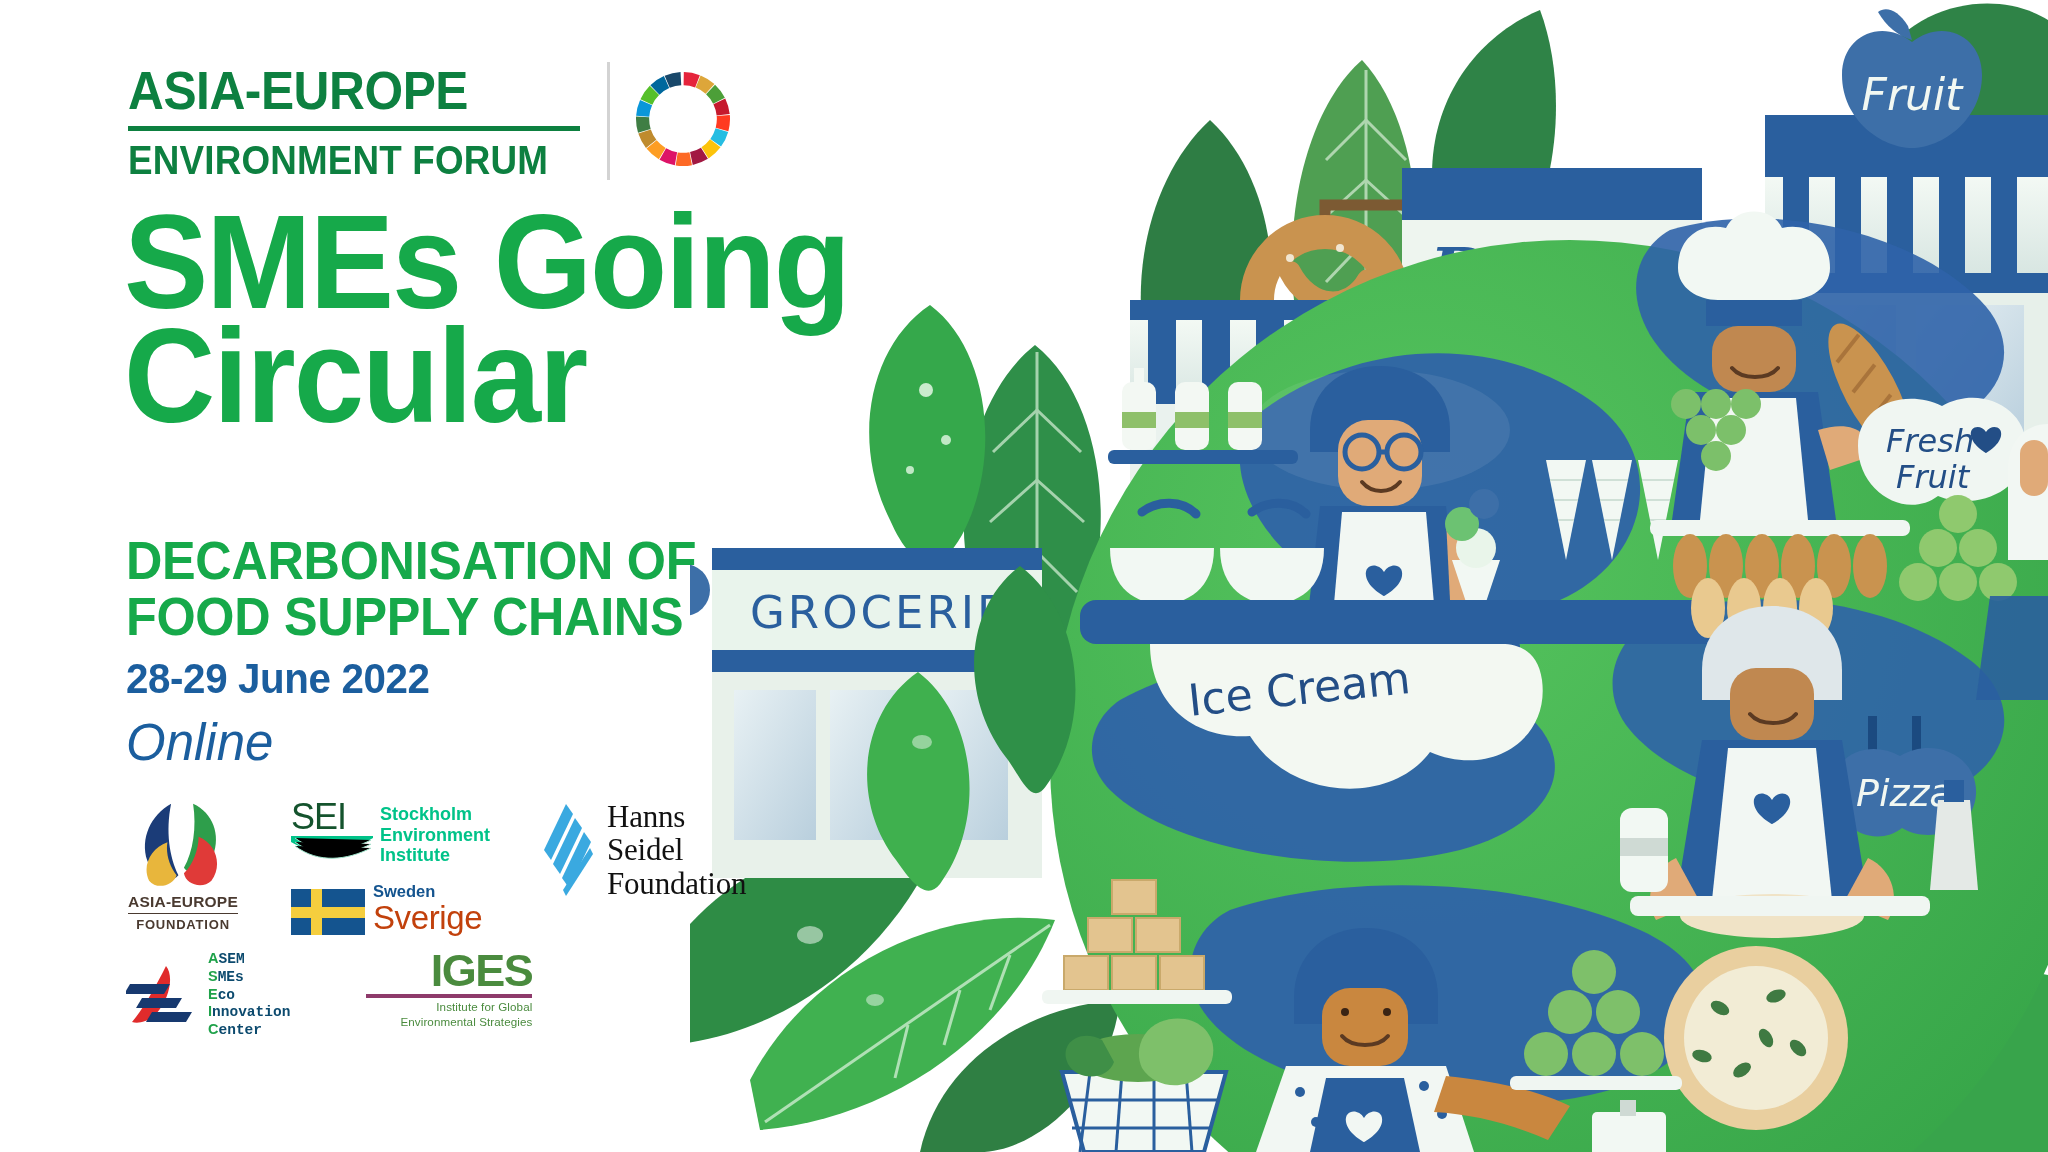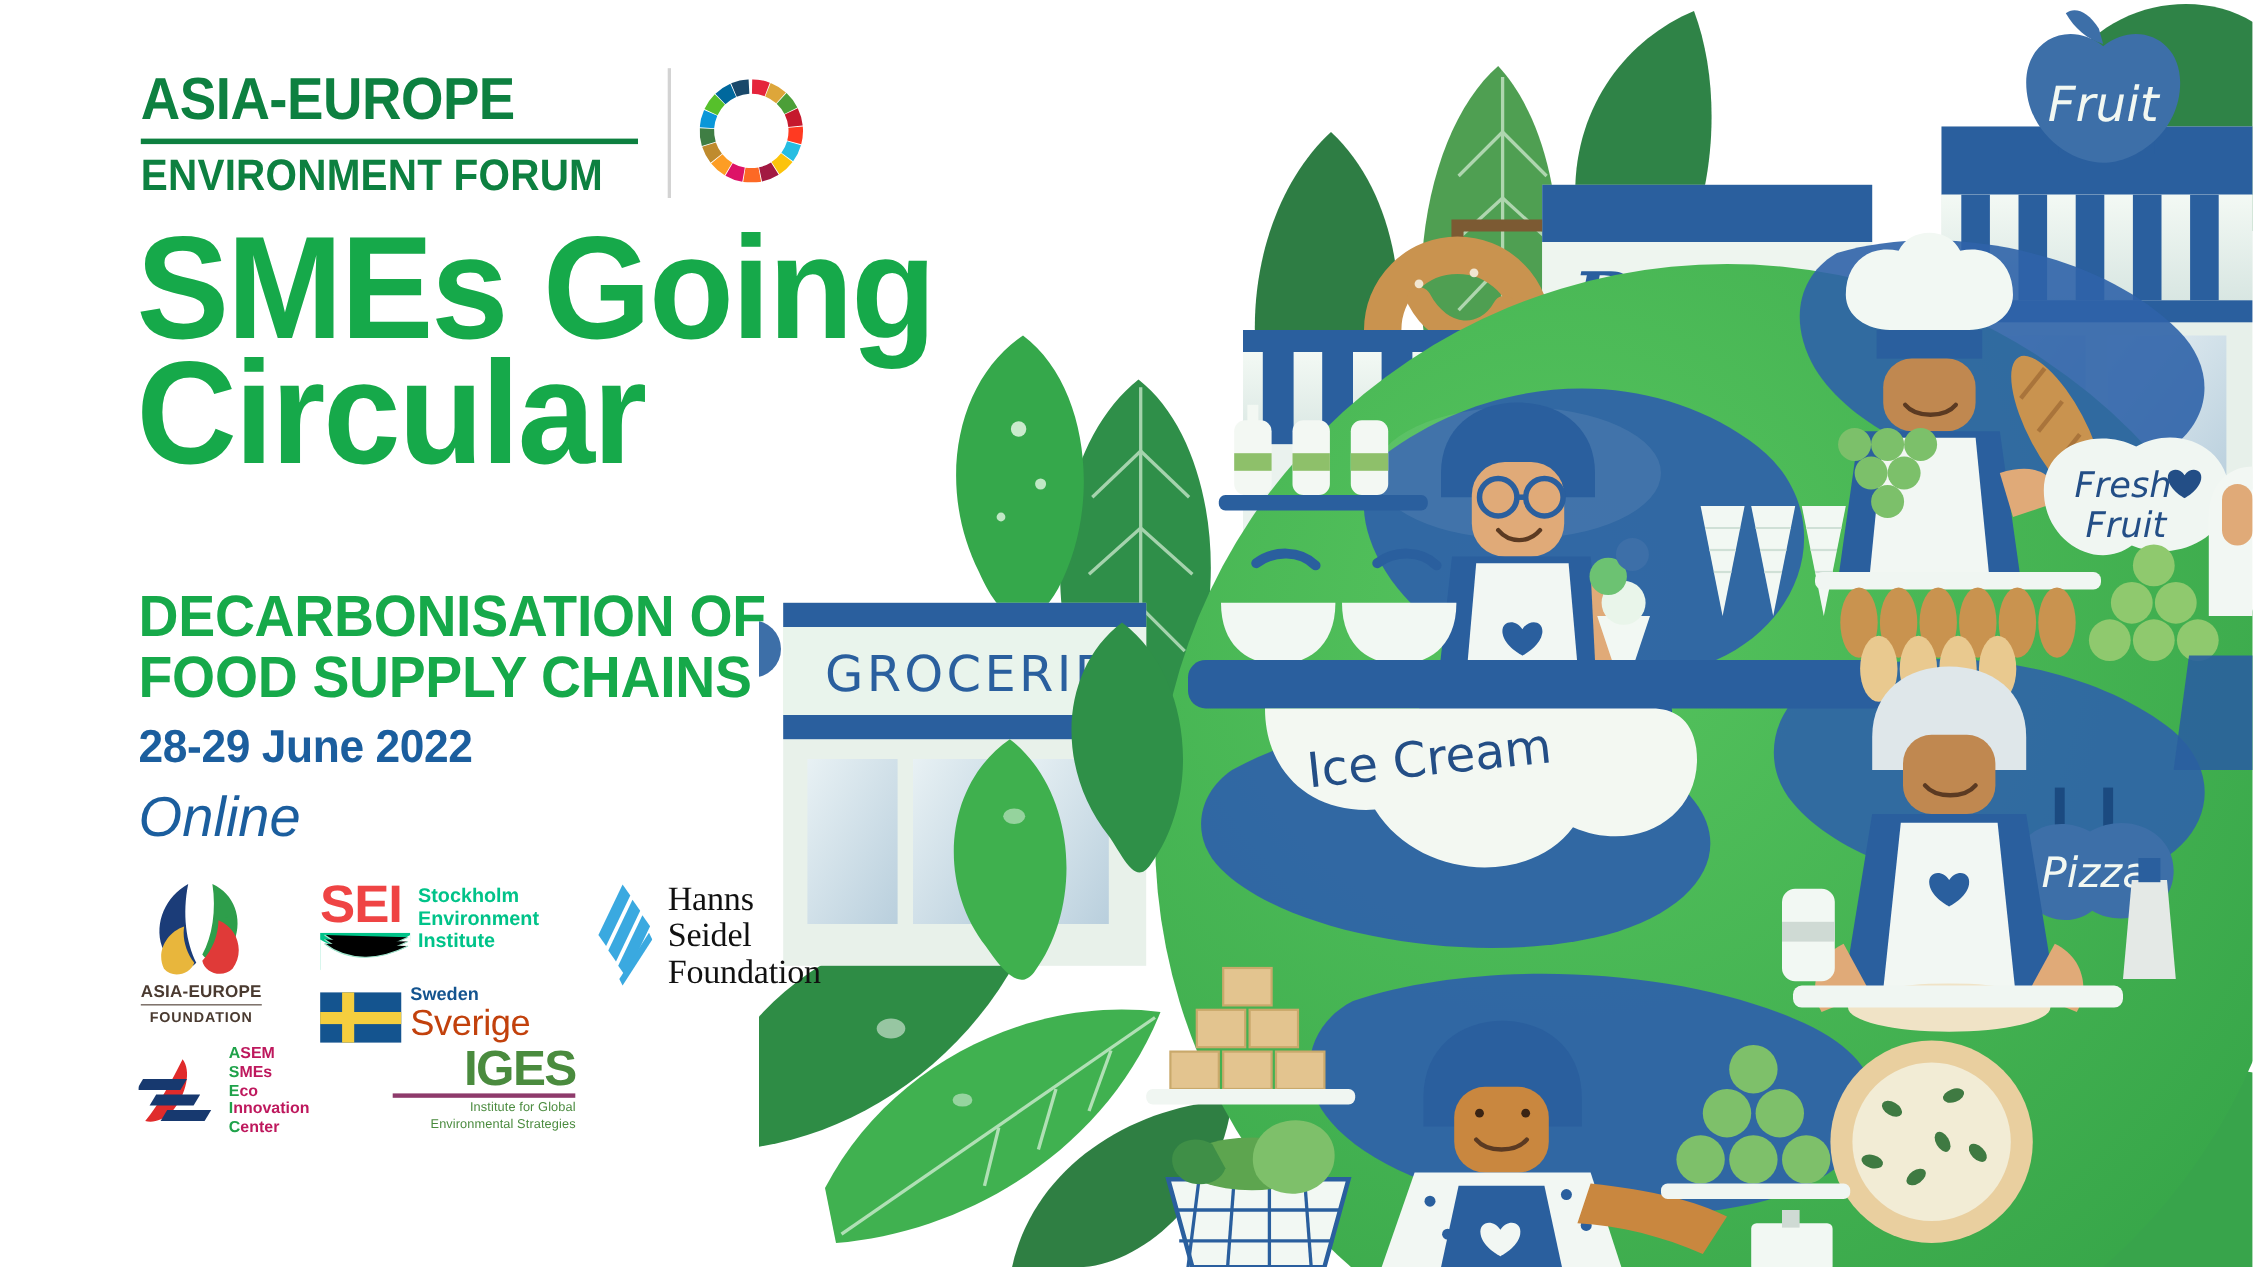--- a/index.html
+++ b/index.html
@@ -72,21 +72,21 @@
   .asef-logo { width:130px; display:flex; flex-direction:column; align-items:center; }
   .asef-mark { width:102px; height:88px; }
   .asef-name { font-size:15.5px; font-weight:bold; color:#4a3a30; letter-spacing:0.2px; margin-top:5px;
                border-bottom:1.5px solid #4a3a30; padding-bottom:2px; }
   .asef-sub { font-size:13px; font-weight:bold; color:#4a3a30; letter-spacing:0.8px; margin-top:3px; }
 
   
   .sei-logo { margin-left:43px; width:200px; }
   .sei-top { display:flex; align-items:flex-start; }
   .sei-markbox { width:82px; }
-  .sei-acronym { font-size:48px; font-weight:bold; color:#ef4444; line-height:0.95; letter-spacing:-1px; }
+  .sei-acronym { font-size:36px; font-weight:normal; color:#14532d; line-height:0.95; letter-spacing:-1px; }
   .sei-swoosh { width:82px; height:34px; margin-top:2px; }
   .sei-words { margin-left:7px; padding-top:4px; }
   .sei-words div { font-size:18px; font-weight:bold; color:#00c389; line-height:1.14; }
   .sei-bottom { display:flex; align-items:flex-end; margin-top:9px; }
   .sei-flag { width:74px; height:46px; }
   .sei-se-words { margin-left:8px; }
   .sei-se-words .sw1 { font-size:16.5px; font-weight:bold; color:#14548f; line-height:1.05; }
   .sei-se-words .sw2 { font-size:33px; font-weight:normal; color:#c2410c; line-height:1.05; letter-spacing:-0.4px; }
 
   
@@ -94,21 +94,21 @@
   .hsf-mark { width:54px; height:96px; }
   .hsf-words { margin-left:14px; font-family:"Liberation Serif", serif; color:#111; }
   .hsf-words div { font-size:31px; line-height:1.08; letter-spacing:-0.2px; }
 
   
   .asemic-logo { display:flex; align-items:center; }
   .asemic-mark { width:74px; height:62px; }
   .asemic-words { margin-left:8px; }
   .asemic-words div { font-size:14.5px; font-weight:bold; line-height:1.16; }
   .asemic-words .k { color:#1fa24a; }
-  .asemic-words .t { color:#be185d; }
+  .asemic-words .t { color:#0c4a6e;font-family:Liberation Mono, monospace; }
 
   
   .iges-logo { margin-left:76px; text-align:right; }
   .iges-acronym { font-size:45px; font-weight:bold; color:#4a8b3e; letter-spacing:-1.5px; line-height:0.95; }
   .iges-rule { height:4px; background:#8e3a6b; width:166px; margin-top:1px; }
   .iges-tag { font-size:11.6px; color:#4a8b3e; line-height:1.14; margin-top:2px; letter-spacing:0.1px; }
 
   
   #illustration { position:absolute; left:690px; top:0; width:1358px; height:1152px; overflow:hidden; z-index:10; }
   #illustration svg { display:block; }

